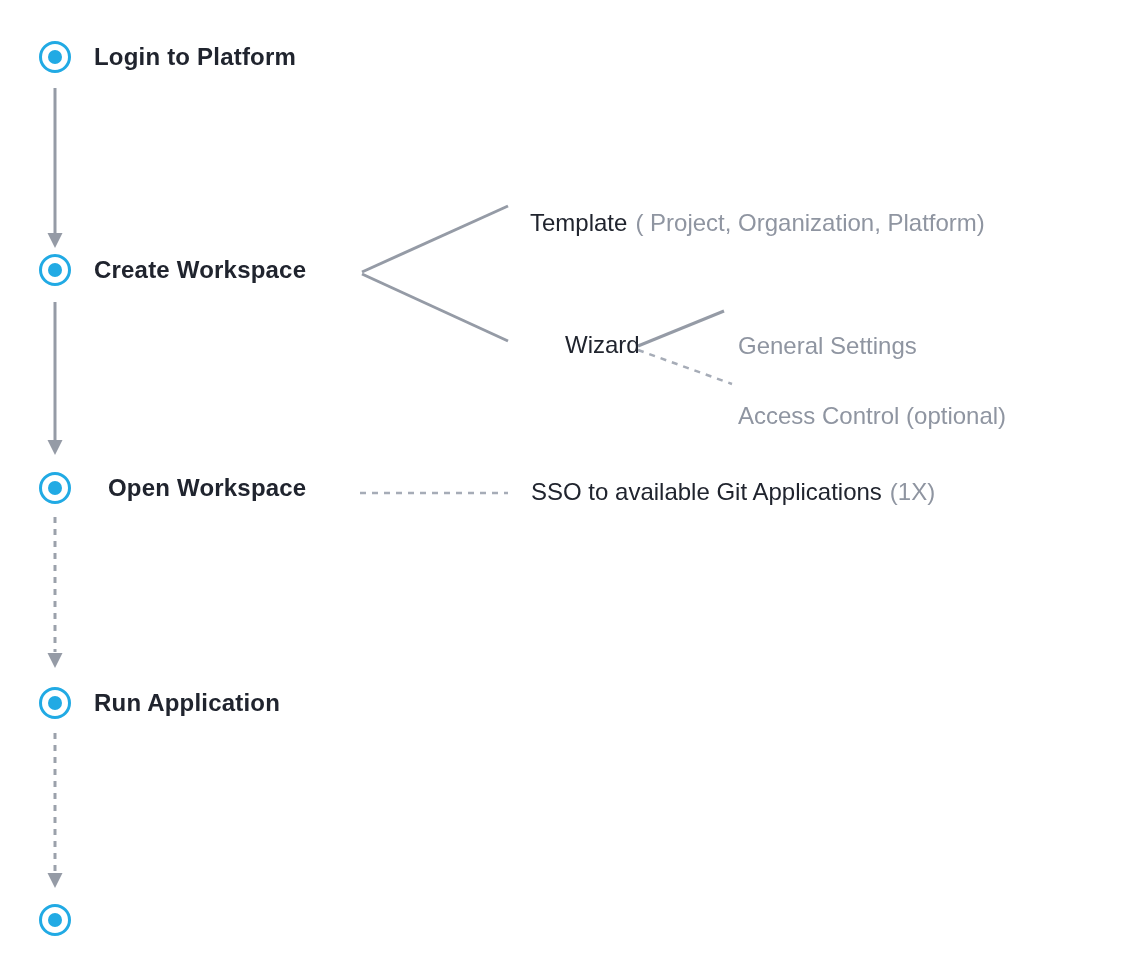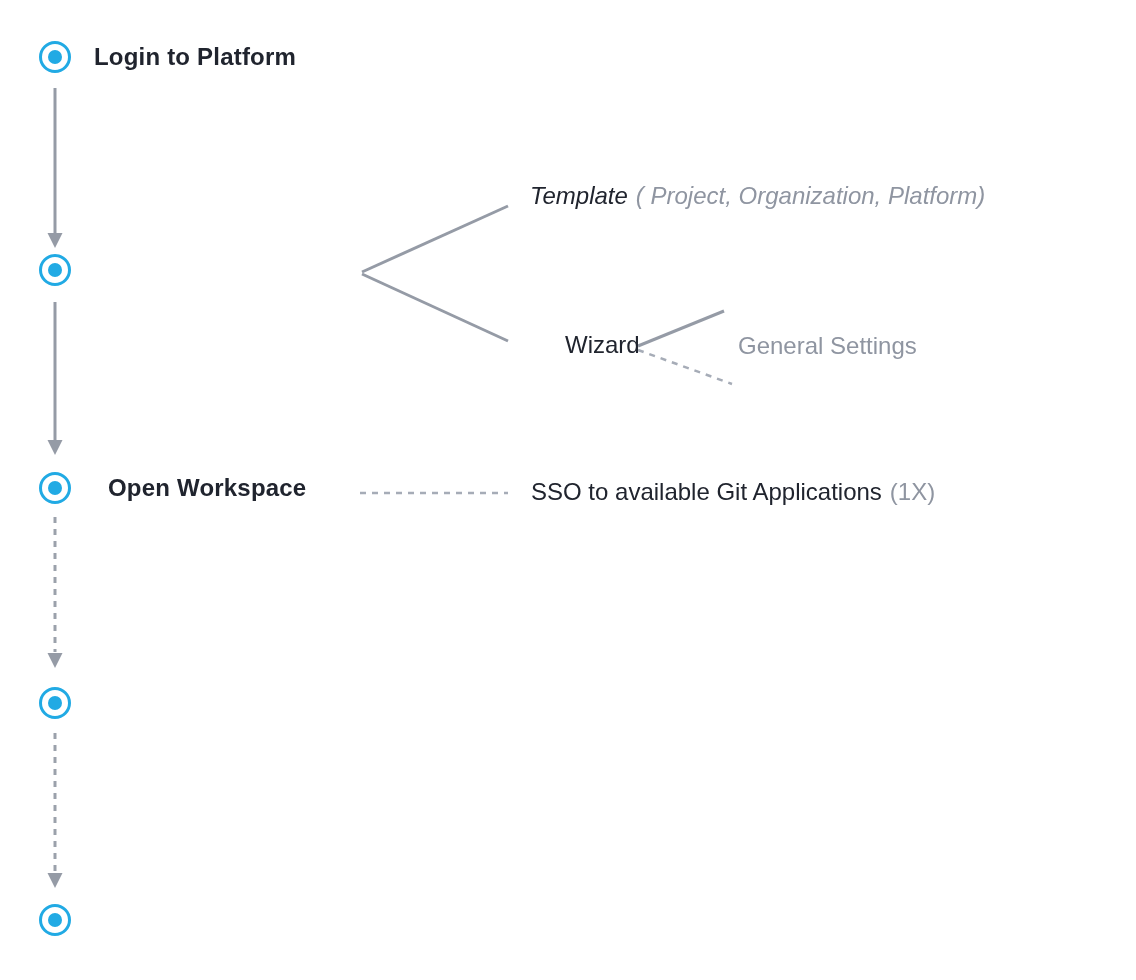--- a/index.html
+++ b/index.html
@@ -97,26 +97,29 @@
     <line class="thin-dashed" x1="360" y1="493" x2="508" y2="493"></line>
   </svg>
 
   <div class="radio-icon" style="left:39px; top:41px;"></div>
   <div class="radio-icon" style="left:39px; top:254px;"></div>
   <div class="radio-icon" style="left:39px; top:472px;"></div>
   <div class="radio-icon" style="left:39px; top:687px;"></div>
   <div class="radio-icon" style="left:39px; top:904px;"></div>
 
   <div class="label step-label" style="left:94px; top:57px;">Login to Platform</div>
+  <div class="label step-label" style="left:94px; top:270px;">Create Workspace</div>
   <div class="label step-label" style="left:108px; top:488px;">Open Workspace</div>
+  <div class="label step-label" style="left:94px; top:703px;">Run Application</div>
 
-  <div class="label" style="left:530px; top:196px;font-style:italic;">
+  <div class="label" style="left:530px; top:223px;">
     <span class="node-label">Template</span><span class="note">( Project, Organization, Platform)</span>
   </div>
 
   <div class="label node-label" style="left:565px; top:345px;">Wizard</div>
   <div class="label muted-label" style="left:738px; top:310px;">General Settings</div>
+  <div class="label muted-label" style="left:738px; top:380px;">Access Control (optional)</div>
 
   <div class="label" style="left:531px; top:492px;">
     <span class="node-label">SSO to available Git Applications</span><span class="note">(1X)</span>
   </div>
 
 </div>
 
 </body></html>

